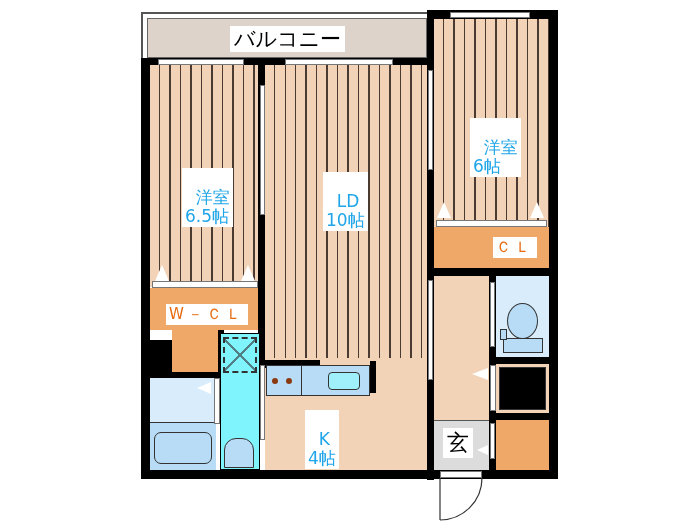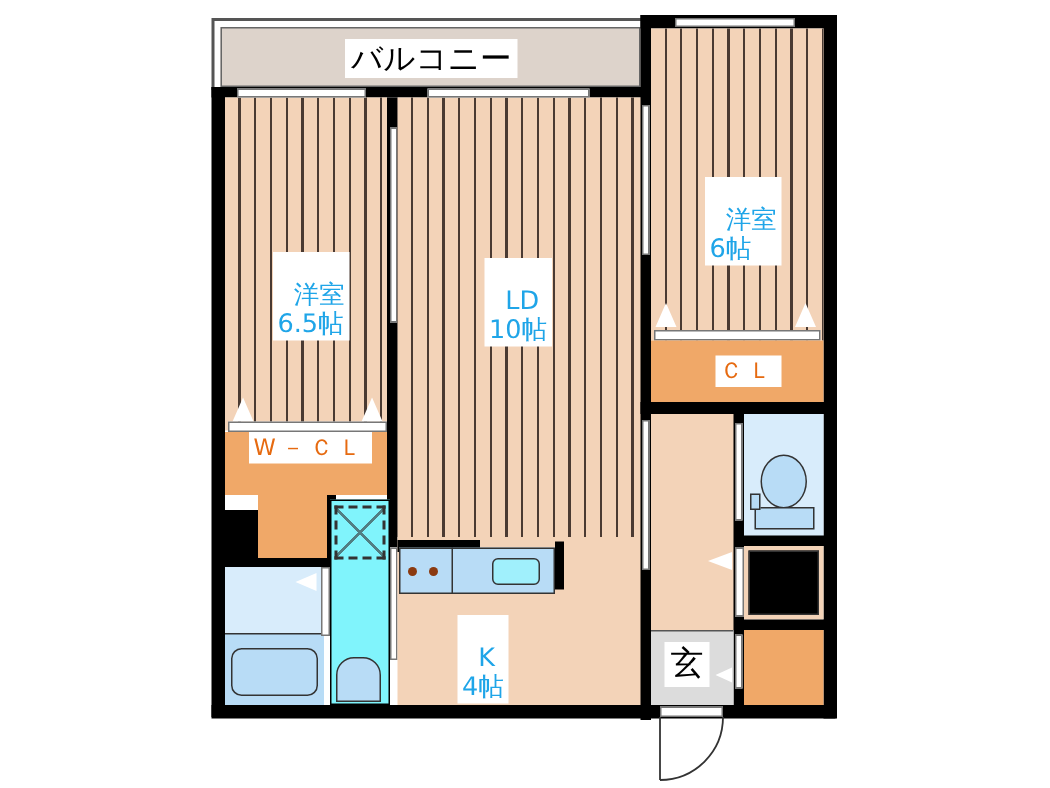--- a/index.html
+++ b/index.html
@@ -42,21 +42,21 @@
 <div class="tri" style="left:155px;top:265px;border-left:7px solid transparent;border-right:7px solid transparent;border-bottom:16px solid #fff;"></div>
 <div class="tri" style="left:241px;top:265px;border-left:7px solid transparent;border-right:7px solid transparent;border-bottom:16px solid #fff;"></div>
 <div class="abs" style="left:152px;top:281px;width:106px;height:7px;background:#fff;border:1px solid #777;"></div>
 
 <div class="wall" style="left:258px;top:65px;width:7px;height:300px;"></div>
 <div class="vwin" style="left:260px;top:85px;width:5px;height:130px;"></div>
 
 <div class="abs" style="left:150px;top:288px;width:108px;height:42px;background:#f0a868;"></div>
 <div class="abs" style="left:172px;top:330px;width:46px;height:42px;background:#f0a868;"></div>
 <div class="wall" style="left:150px;top:340px;width:22px;height:33px;"></div>
-<div class="label label-orange" style="left:166px;top:288px;">W－ＣＬ</div>
+<div class="label label-orange" style="left:166px;top:304px;">W－ＣＬ</div>
 <div class="wall" style="left:218px;top:330px;width:6px;height:45px;"></div>
 <div class="wall" style="left:150px;top:372px;width:70px;height:6px;"></div>
 
 <div class="abs" style="left:150px;top:378px;width:66px;height:44px;background:#d8ecfb;"></div>
 <div class="abs" style="left:150px;top:422px;width:66px;height:48px;background:#b8dcf6;border-top:1px solid #333;"></div>
 <div class="abs" style="left:154px;top:432px;width:58px;height:32px;border:1.5px solid #333;border-radius:7px;background:#b8dcf6;"></div>
 <div class="tri" style="left:197px;top:382px;border-top:6px solid transparent;border-bottom:6px solid transparent;border-right:14px solid #fff;"></div>
 <div class="abs" style="left:214px;top:378px;width:6px;height:46px;background:#fff;border:1px solid #777;"></div>
 
 <div class="abs" style="left:220px;top:333px;width:40px;height:137px;background:#80f4fc;border:1.5px solid #000;"></div>
@@ -90,21 +90,21 @@
 <div class="abs wood" style="left:434px;top:19px;width:115px;height:208px;"></div>
 <div class="window" style="left:450px;top:12px;width:80px;height:6px;"></div>
 <div class="label" style="left:470px;top:118px;">
   <span>洋室</span><br><span>6帖</span>
 </div>
 <div class="tri" style="left:437px;top:202px;border-left:7px solid transparent;border-right:7px solid transparent;border-bottom:16px solid #fff;"></div>
 <div class="tri" style="left:530px;top:202px;border-left:7px solid transparent;border-right:7px solid transparent;border-bottom:16px solid #fff;"></div>
 <div class="abs" style="left:436px;top:220px;width:111px;height:7px;background:#fff;border:1px solid #777;"></div>
 
 <div class="abs" style="left:434px;top:227px;width:115px;height:42px;background:#f0a868;"></div>
-<div class="label label-orange" style="left:477px;top:237px;">ＣＬ</div>
+<div class="label label-orange" style="left:493px;top:237px;">ＣＬ</div>
 <div class="wall" style="left:427px;top:268px;width:131px;height:8px;"></div>
 
 <div class="abs" style="left:434px;top:276px;width:56px;height:144px;background:#f3d3b8;"></div>
 <div class="wall" style="left:489px;top:276px;width:7px;height:200px;"></div>
 <div class="vwin" style="left:490px;top:282px;width:5px;height:65px;"></div>
 <div class="tri" style="left:472px;top:368px;border-top:6px solid transparent;border-bottom:6px solid transparent;border-right:16px solid #fff;"></div>
 <div class="abs" style="left:490px;top:365px;width:6px;height:46px;background:#fff;border:1px solid #777;"></div>
 
 <div class="abs" style="left:496px;top:276px;width:53px;height:82px;background:#d8ecfb;"></div>
 <div class="abs" style="left:507px;top:303px;width:31px;height:36px;border:1.5px solid #333;border-radius:50%;background:#b8dcf6;"></div>

